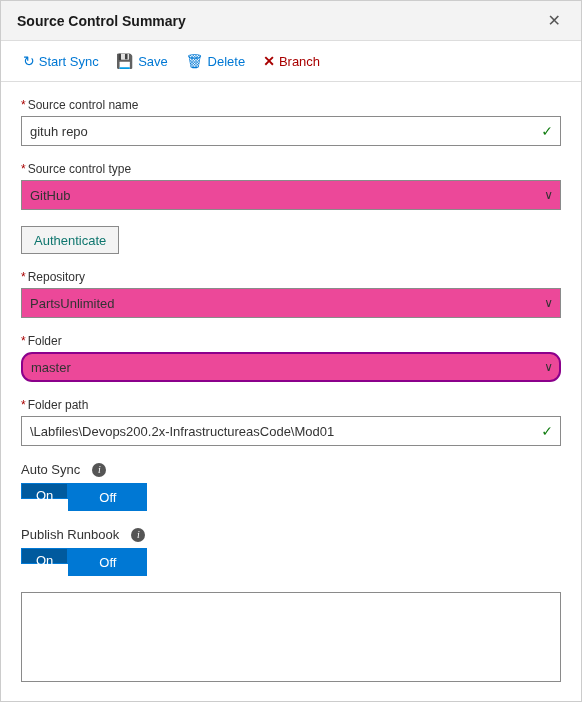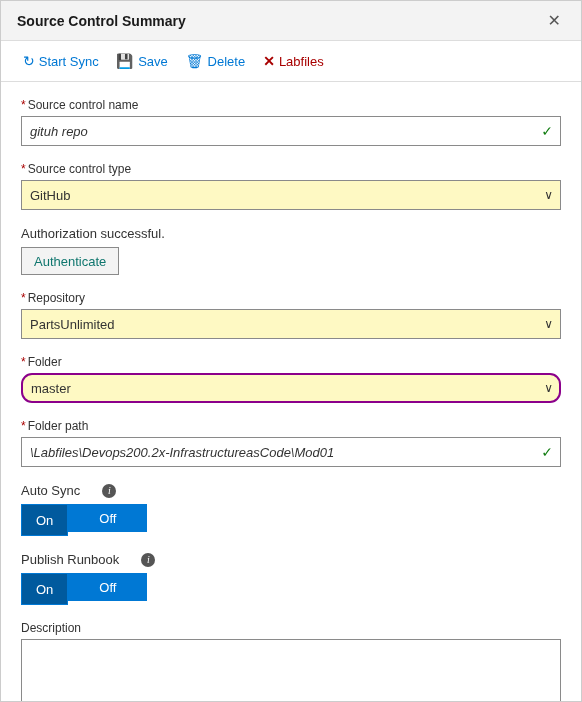--- a/index.html
+++ b/index.html
@@ -106,21 +106,20 @@
       color: #333;
       outline: none;
     }
 
     .input-with-icon {
       position: relative;
     }
 
     .input-with-icon .field-input {
       padding-right: 28px;
-      font-style: italic;
     }
 
     .input-check-icon {
       position: absolute;
       right: 8px;
       top: 50%;
       transform: translateY(-50%);
       color: #107c10;
       font-size: 14px;
     }
@@ -129,21 +128,21 @@
       position: relative;
     }
 
     .select-wrapper select {
       width: 100%;
       height: 30px;
       padding: 4px 28px 4px 8px;
       border: 1px solid #8a8a8a;
       font-size: 13px;
       color: #333;
-      background: #fef9c3;
+      background: #ec4899;
       appearance: none;
       -webkit-appearance: none;
       outline: none;
       cursor: pointer;
     }
 
     .select-arrow {
       position: absolute;
       right: 8px;
       top: 50%;
@@ -175,21 +174,21 @@
 
     .branch-select-wrapper select {
       border-color: #8b008b;
       border-width: 2px;
       border-radius: 11px;
     }
 
     .toggle-label-row {
       display: flex;
       align-items: center;
-      gap: 22px;
+      gap: 12px;
       margin-bottom: 6px;
       font-size: 13px;
     }
 
     .info-icon {
       display: inline-flex;
       align-items: center;
       justify-content: center;
       width: 14px;
       height: 14px;
@@ -206,21 +205,21 @@
       display: flex;
     }
 
     .toggle-on {
       background: #0078d4;
       color: #fff;
       border: 1px solid #0078d4;
       padding: 4px 14px;
       font-size: 13px;
       cursor: pointer;
-      height: 32px;
+      height: 16px;
     }
 
     .toggle-off {
       background: #0078d4;
       color: #fff;
       border: 1px solid #0078d4;
       padding: 4px 30px;
       font-size: 13px;
       cursor: pointer;
       height: 28px;
@@ -260,21 +259,21 @@
     <button class="toolbar-btn">
       <span class="icon">💾</span>
       <span>Save</span>
     </button>
     <button class="toolbar-btn">
       <span class="icon">🗑</span>
       <span>Delete</span>
     </button>
     <button class="toolbar-btn" style="color:#a80000;">
       <span class="icon" style="color:#a80000; font-weight:bold;">✕</span>
-      <span>Labfiles</span>
+      <span>Branch</span>
     </button>
   </div>
 
   <div class="content">
 
     <div class="field-group">
       <div class="field-label">
         <span class="required-star">*</span>
         <span>Source control name</span>
       </div>
@@ -294,21 +293,20 @@
           <option>GitHub</option>
           <option>GitLab</option>
           <option>Bitbucket</option>
           <option>Azure DevOps</option>
         </select>
         <span class="select-arrow">∨</span>
       </div>
     </div>
 
     <div class="auth-section">
-      <div class="auth-status">Authorization successful.</div>
       <button class="auth-btn">Authenticate</button>
     </div>
 
     <div class="field-group">
       <div class="field-label">
         <span class="required-star">*</span>
         <span>Repository</span>
       </div>
       <div class="select-wrapper">
         <select>
@@ -361,18 +359,17 @@
         <span>Publish Runbook</span>
         <span class="info-icon">i</span>
       </div>
       <div class="toggle-buttons">
         <button class="toggle-on">On</button>
         <button class="toggle-off">Off</button>
       </div>
     </div>
 
     <div class="field-group">
-      <div class="field-label">Description</div>
       <textarea class="description-field" style=""></textarea>
     </div>
 
   </div>
 </div>
 
 </body></html>

